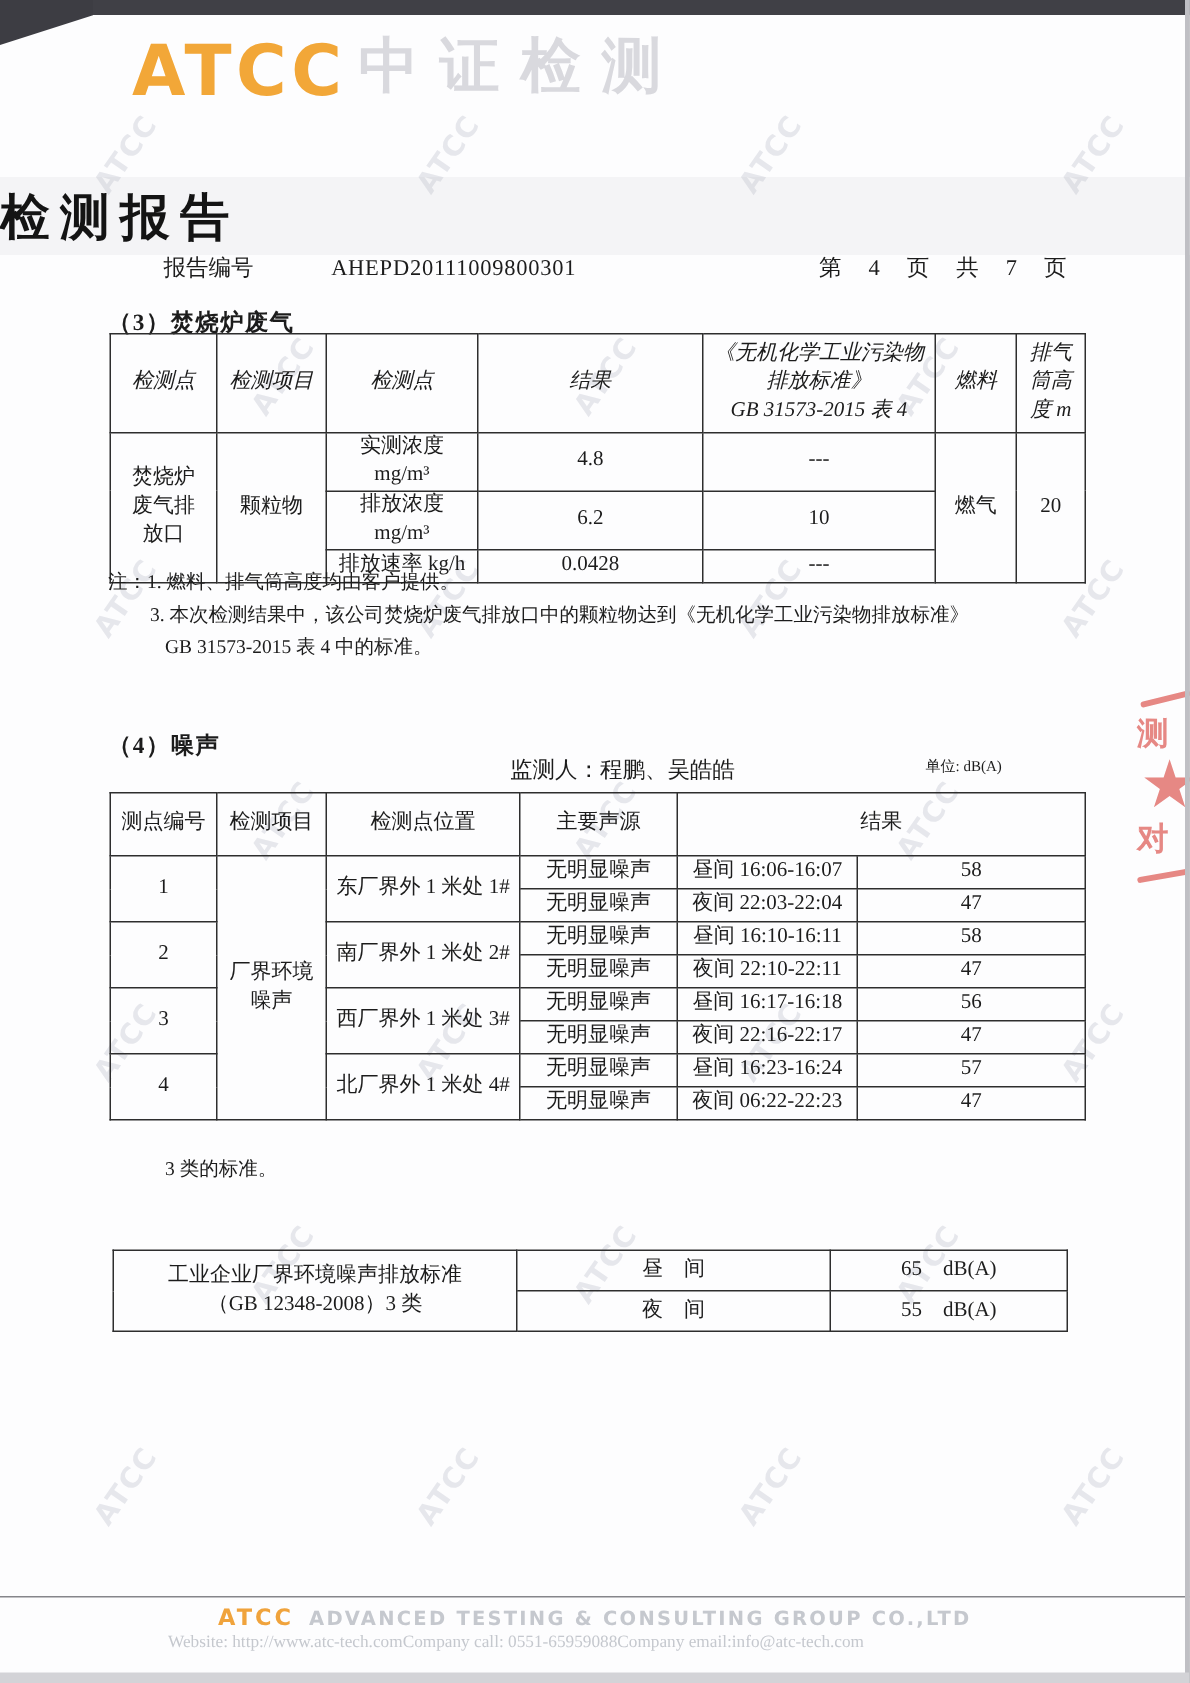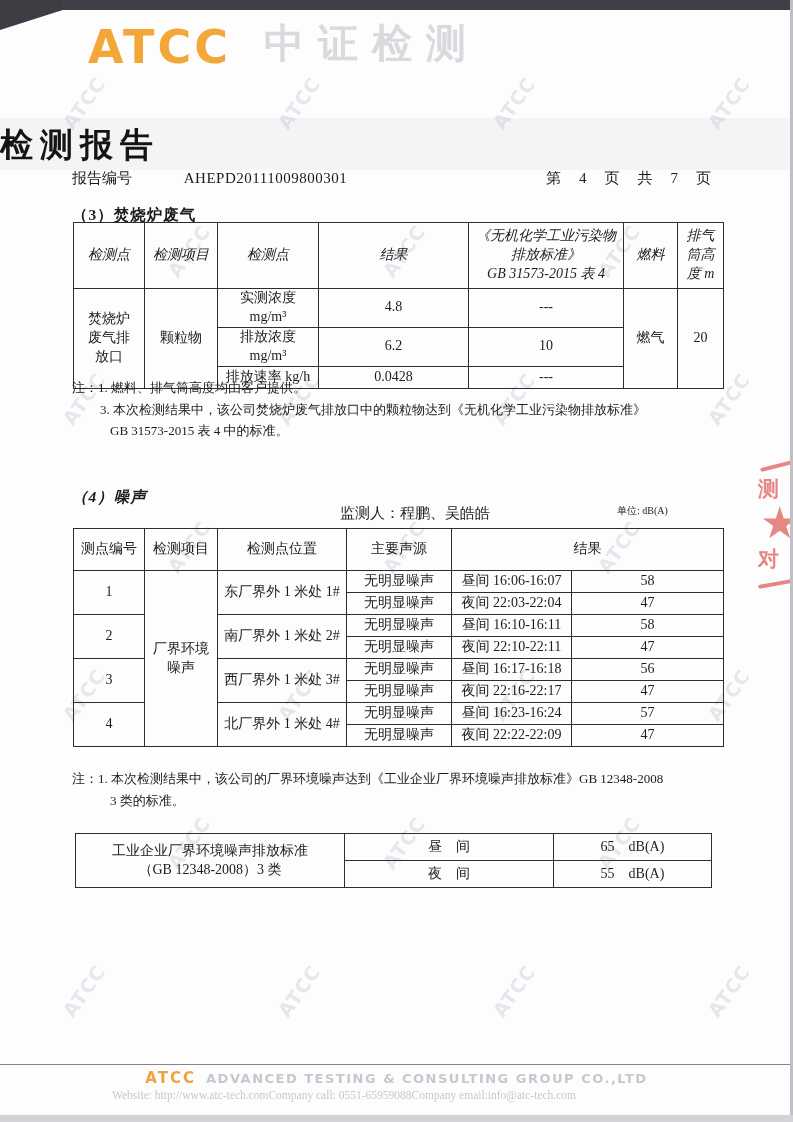--- a/index.html
+++ b/index.html
@@ -20,34 +20,34 @@
 
   
   .wm { position:absolute; transform:rotate(-55deg); color:rgba(172,176,192,0.28);
         font-family:"DejaVu Sans",sans-serif; font-weight:bold; font-size:19px;
         letter-spacing:1px; pointer-events:none; }
 
   
   .logo-row { position:absolute; left:88px; top:16px; white-space:nowrap; }
   .logo { font-family:"DejaVu Sans",sans-serif; font-weight:bold; font-size:46px;
           color:#f2a738; letter-spacing:3px; display:inline-block; transform:scaleY(1.02); }
-  .brand { font-size:40px; color:#d9d9de; letter-spacing:14px; margin-left:29px;
+  .brand { font-size:40px; color:#d9d9de; letter-spacing:14px; margin-left:4px;
            vertical-align:6px; font-weight:bold; }
   .doc-title { position:absolute; left:0; top:123px; width:100%; text-align:left;
                font-size:33px; font-weight:bold; letter-spacing:7px; color:#141414; }
   .report-row { position:absolute; left:72px; top:169px; width:650px; font-size:15px; }
-  .report-label { display:inline-block; }
+  .report-label { display:inline-block;margin-left:37px; }
   .report-no { display:inline-block; margin-left:48px; letter-spacing:0.5px; }
   .page-ind { position:absolute; right:2px; top:0; letter-spacing:0; }
   .page-ind span { display:inline-block; margin:0 9px; }
 
   
   .sec-heading { position:absolute; font-size:15.5px; font-weight:bold; letter-spacing:1px; }
   .s3-head { left:72px; top:205px; }
-  .s4-head { left:72px; top:487px;font-style:italic; }
+  .s4-head { left:72px; top:487px; }
   .monitor { position:absolute; left:340px; top:504px; font-size:15px; }
   .unit { position:absolute; left:617px; top:504px; font-size:10px; }
 
   
   table { border-collapse:collapse; table-layout:fixed; }
   td, th { border:1px solid #2e2e2e; text-align:center; vertical-align:middle;
            font-size:14px; font-weight:normal; padding:0 2px; line-height:1.35; }
   .pre { white-space:pre-line; }
   .t1 { position:absolute; left:73px; top:222px; width:650px; }
   .t1 tr.hdr td { height:66px;font-style:italic; }
@@ -251,28 +251,27 @@
     </tr>
     <tr class="data">
       <td rowspan="2">4</td>
       <td rowspan="2">北厂界外 1 米处 4#</td>
       <td>无明显噪声</td>
       <td>昼间 16:23-16:24</td>
       <td>57</td>
     </tr>
     <tr class="data">
       <td>无明显噪声</td>
-      <td>夜间 22:22-22:09</td>
+      <td>夜间 06:22-22:23</td>
       <td>47</td>
     </tr>
   </tbody>
     </table>
 
   <div class="notes n4">
-    <div class="ln">注：1. 本次检测结果中，该公司的厂界环境噪声达到《工业企业厂界环境噪声排放标准》GB 12348-2008</div>
     <div class="ln ind2">3 类的标准。</div>
   </div>
 
   <table class="t3">
     <colgroup>
       <col style="width:269px">
         <col style="width:209px">
         <col style="width:158px">
     </colgroup>
     <tbody>

